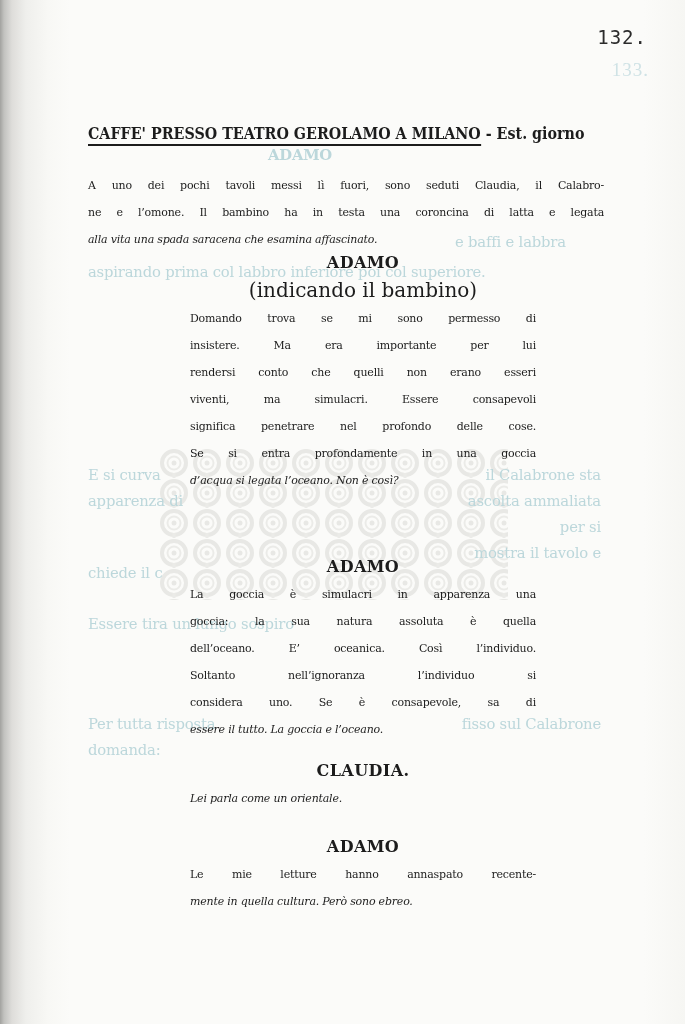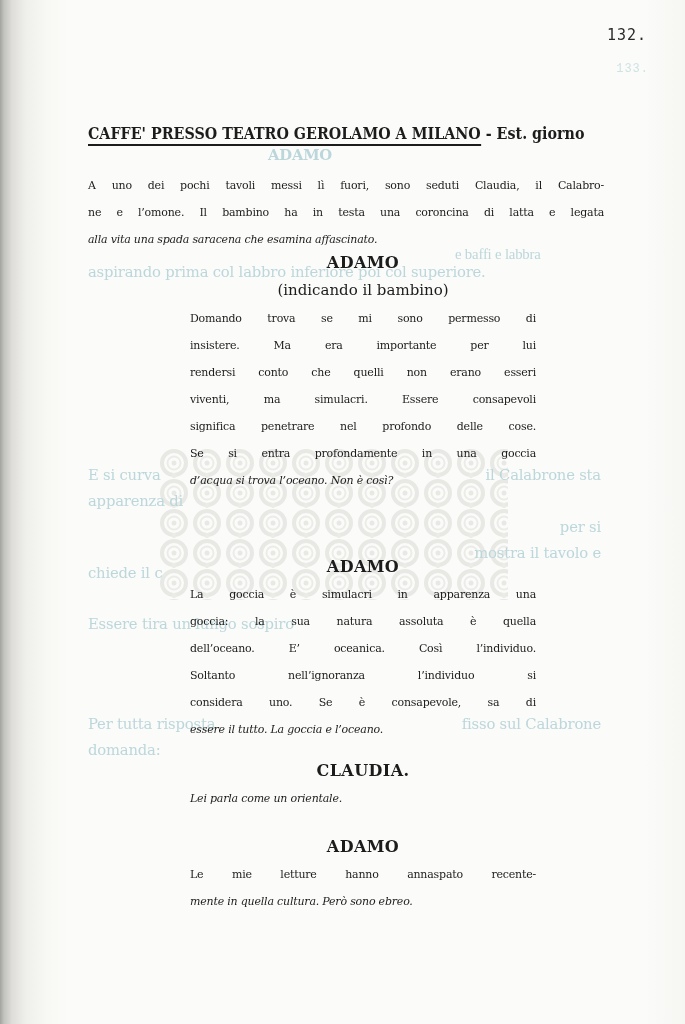--- a/index.html
+++ b/index.html
@@ -9,28 +9,28 @@
       #a2a29f 0px,#c2c2bf 4px,#dedddA 12px,#efefec 26px,#f8f8f5 48px,#fbfbf9 70px,#fbfbf9 94%,#f6f6f3 100%);
     font-family:"DejaVu Serif","Liberation Serif",serif;
     color:#1c1c1c;
   }
   .abs{position:absolute;}
   
   .blk{font-size:11px;letter-spacing:-0.2px;line-height:27px;}
   .jl{text-align:justify;text-align-last:justify;text-justify:inter-word;white-space:normal;}
   .ll{text-align:left;font-style:italic;}
   .char{font-weight:bold;font-size:16px;letter-spacing:0.4px;text-align:center;line-height:27px;}
-  .paren{font-size:15px;text-align:center;line-height:27px;}
+  .paren{font-size:20px;text-align:center;line-height:27px;}
   .heading{font-size:17px;font-weight:bold;white-space:nowrap;transform:scaleX(0.84);transform-origin:left center;letter-spacing:0px;}
   .heading .u{border-bottom:2.5px solid #1c1c1c;padding-bottom:1px;}
-  .pagenum{font-family:"DejaVu Sans Mono","Liberation Mono",monospace;font-size:15px;letter-spacing:1px;color:#2b2b2b;}
+  .pagenum{font-family:"DejaVu Sans Mono","Liberation Mono",monospace;font-size:19px;letter-spacing:1px;color:#2b2b2b;}
   
   .ghost{color:#bcd7db;font-size:14.8px;letter-spacing:-0.2px;line-height:27px;white-space:nowrap;}
   .ghost.b{font-weight:bold;}
-  .ghost.mono{font-family:Liberation Mono, monospace;font-size:12px;letter-spacing:1px;color:#cfe2e5;text-align:center;}
+  .ghost.mono{font-family:Liberation Serif, serif;font-size:19px;letter-spacing:1px;color:#cfe2e5;text-align:center;}
   .wm{opacity:0.6;}
 </style>
 </head>
 <body>
 
 <div class="page">
 
   <svg class="abs wm" style="left:158px;top:448px;" width="350" height="152" viewBox="0 0 350 152">
     <defs>
       <pattern id="rings" width="33" height="30" patternUnits="userSpaceOnUse">
@@ -38,25 +38,26 @@
         <circle cx="16" cy="15" r="6.5" fill="none" stroke="#e2e2de" stroke-width="2"></circle>
         <circle cx="16" cy="15" r="2.5" fill="#dcdcd8"></circle>
         <rect x="14.5" y="25" width="3" height="6" fill="#e2e2de"></rect>
       </pattern>
     </defs>
     <rect x="0" y="0" width="350" height="152" fill="url(#rings)"></rect>
   </svg>
 
   <div class="abs ghost mono" style="right:36px;top:56px;">133.</div>
   <div class="abs ghost b" style="left:130px;top:141px;width:340px;text-align:center;">ADAMO</div>
-  <div class="abs ghost" style="left:455px;top:241px;font-family:Liberation Serif, serif;">e baffi e labbra</div>
+  <div class="abs ghost" style="left:455px;top:228px;">e baffi e labbra</div>
   <div class="abs ghost" style="left:88px;top:258px;">aspirando prima col labbro inferiore poi col superiore.</div>
   <div class="abs ghost" style="left:88px;top:461px;">E si curva</div>
   <div class="abs ghost" style="right:84px;top:461px;">il Calabrone sta</div>
   <div class="abs ghost" style="left:88px;top:487px;">apparenza di</div>
+  <div class="abs ghost" style="right:84px;top:487px;">ascolta ammaliata</div>
   <div class="abs ghost" style="right:84px;top:513px;">per si</div>
   <div class="abs ghost" style="right:84px;top:539px;text-align:right;">mostra il tavolo e</div>
   <div class="abs ghost" style="left:88px;top:559px;">chiede il c</div>
   <div class="abs ghost" style="left:88px;top:610px;">Essere tira un lungo sospiro</div>
   <div class="abs ghost" style="left:88px;top:710px;">Per tutta risposta</div>
   <div class="abs ghost" style="right:84px;top:710px;">fisso sul Calabrone</div>
   <div class="abs ghost" style="left:88px;top:736px;">domanda:</div>
 
   <div class="abs pagenum" style="right:38px;top:26px;">132.</div>
 
@@ -73,21 +74,21 @@
   <div class="abs char" style="left:190px;top:249px;width:346px;">ADAMO</div>
   <div class="abs paren" style="left:190px;top:277px;width:346px;">(indicando il bambino)</div>
 
   <div class="abs blk" style="left:190px;top:305px;width:346px;">
     <div class="jl">Domando trova se mi sono permesso di</div>
     <div class="jl">insistere. Ma era importante per lui</div>
     <div class="jl">rendersi conto che quelli non erano esseri</div>
     <div class="jl">viventi, ma simulacri. Essere consapevoli</div>
     <div class="jl">significa penetrare nel profondo delle cose.</div>
     <div class="jl">Se si entra profondamente in una goccia</div>
-    <div class="ll">d’acqua si trova l’oceano. Non è così?</div>
+    <div class="ll">d’acqua si legata l’oceano. Non è così?</div>
   </div>
 
 
   <div class="abs char" style="left:190px;top:553px;width:346px;">ADAMO</div>
 
   <div class="abs blk" style="left:190px;top:581px;width:346px;">
     <div class="jl">La goccia è simulacri in apparenza una</div>
     <div class="jl">goccia: la sua natura assoluta è quella</div>
     <div class="jl">dell’oceano. E’ oceanica. Così l’individuo.</div>
     <div class="jl">Soltanto nell’ignoranza l’individuo si</div>

